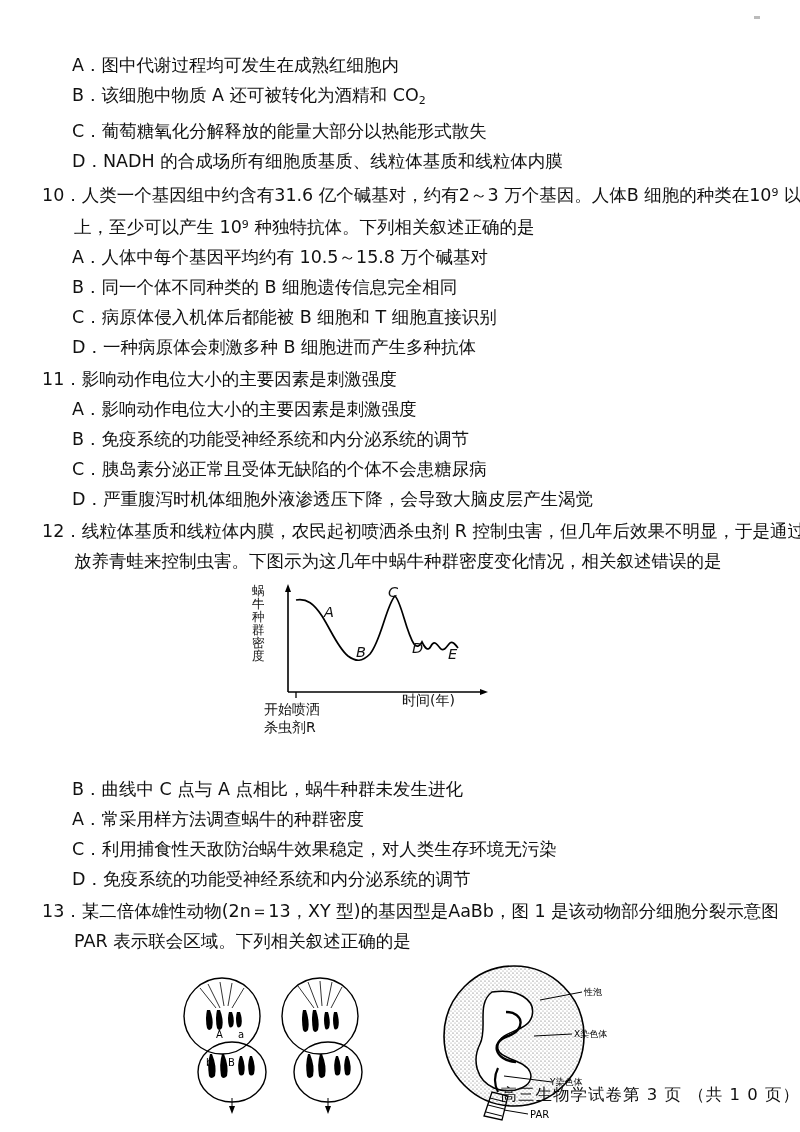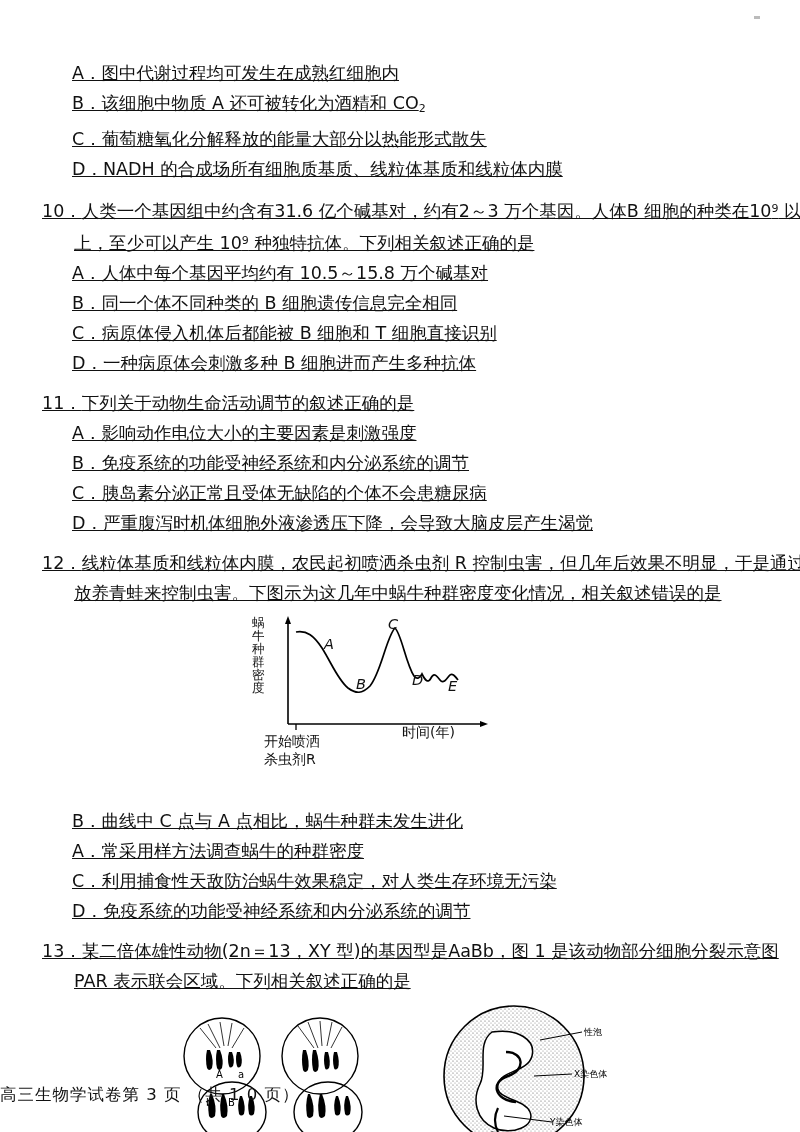--- a/index.html
+++ b/index.html
@@ -36,22 +36,21 @@
   }
   .qhead {
     font-size: 17.5px;
     line-height: 30px;
     white-space: nowrap;
   }
   .qbody-indent {
     padding-left: 32px;
   }
   .block {
-    margin-top: 10px;
-    text-decoration: underline;
+    margin-top: 2px;
   }
   sub {
     font-size: 11px;
     vertical-align: -0.25em;
   }
   sup {
     font-size: 11px;
     vertical-align: 0.45em;
   }
   .graph-fig {
@@ -93,21 +92,21 @@
   .fig2row {
     position: relative;
     margin-top: 12px;
     height: 185px;
   }
   .footer {
     position: absolute;
     left: 0;
     right: 0;
     bottom: 26px;
-    text-align: left;
+    text-align: right;
     font-size: 16.5px;
     letter-spacing: 1px;
   }
   .cellfig {
     position: absolute;
   }
   .marktop {
     position: absolute;
     right: 40px;
     top: 16px;
@@ -134,21 +133,21 @@
     <div class="block">
       <div class="qhead"><span>10．</span><span>人类一个基因组中约含有31.6 亿个碱基对，约有2～3 万个基因。人体B 细胞的种类在10</span><sup>9</sup><span> 以</span></div>
       <div class="qhead qbody-indent"><span>上，至少可以产生 10</span><sup>9</sup><span> 种独特抗体。下列相关叙述正确的是</span></div>
       <div class="opt">A．人体中每个基因平均约有 10.5～15.8 万个碱基对</div>
       <div class="opt">B．同一个体不同种类的 B 细胞遗传信息完全相同</div>
       <div class="opt">C．病原体侵入机体后都能被 B 细胞和 T 细胞直接识别</div>
       <div class="opt">D．一种病原体会刺激多种 B 细胞进而产生多种抗体</div>
     </div>
 
     <div class="block">
-      <div class="qhead"><span>11．</span><span>下列关于动物生命活动调节的叙述正确的是</span></div>
+      <div class="qhead"><span>11．</span><span>影响动作电位大小的主要因素是刺激强度</span></div>
       <div class="opt">A．影响动作电位大小的主要因素是刺激强度</div>
       <div class="opt">B．免疫系统的功能受神经系统和内分泌系统的调节</div>
       <div class="opt">C．胰岛素分泌正常且受体无缺陷的个体不会患糖尿病</div>
       <div class="opt">D．严重腹泻时机体细胞外液渗透压下降，会导致大脑皮层产生渴觉</div>
     </div>
 
     <div class="block">
       <div class="qhead"><span>12．</span><span>线粒体基质和线粒体内膜，农民起初喷洒杀虫剂 R 控制虫害，但几年后效果不明显，于是通过</span></div>
       <div class="qhead qbody-indent">放养青蛙来控制虫害。下图示为这几年中蜗牛种群密度变化情况，相关叙述错误的是</div>
 

